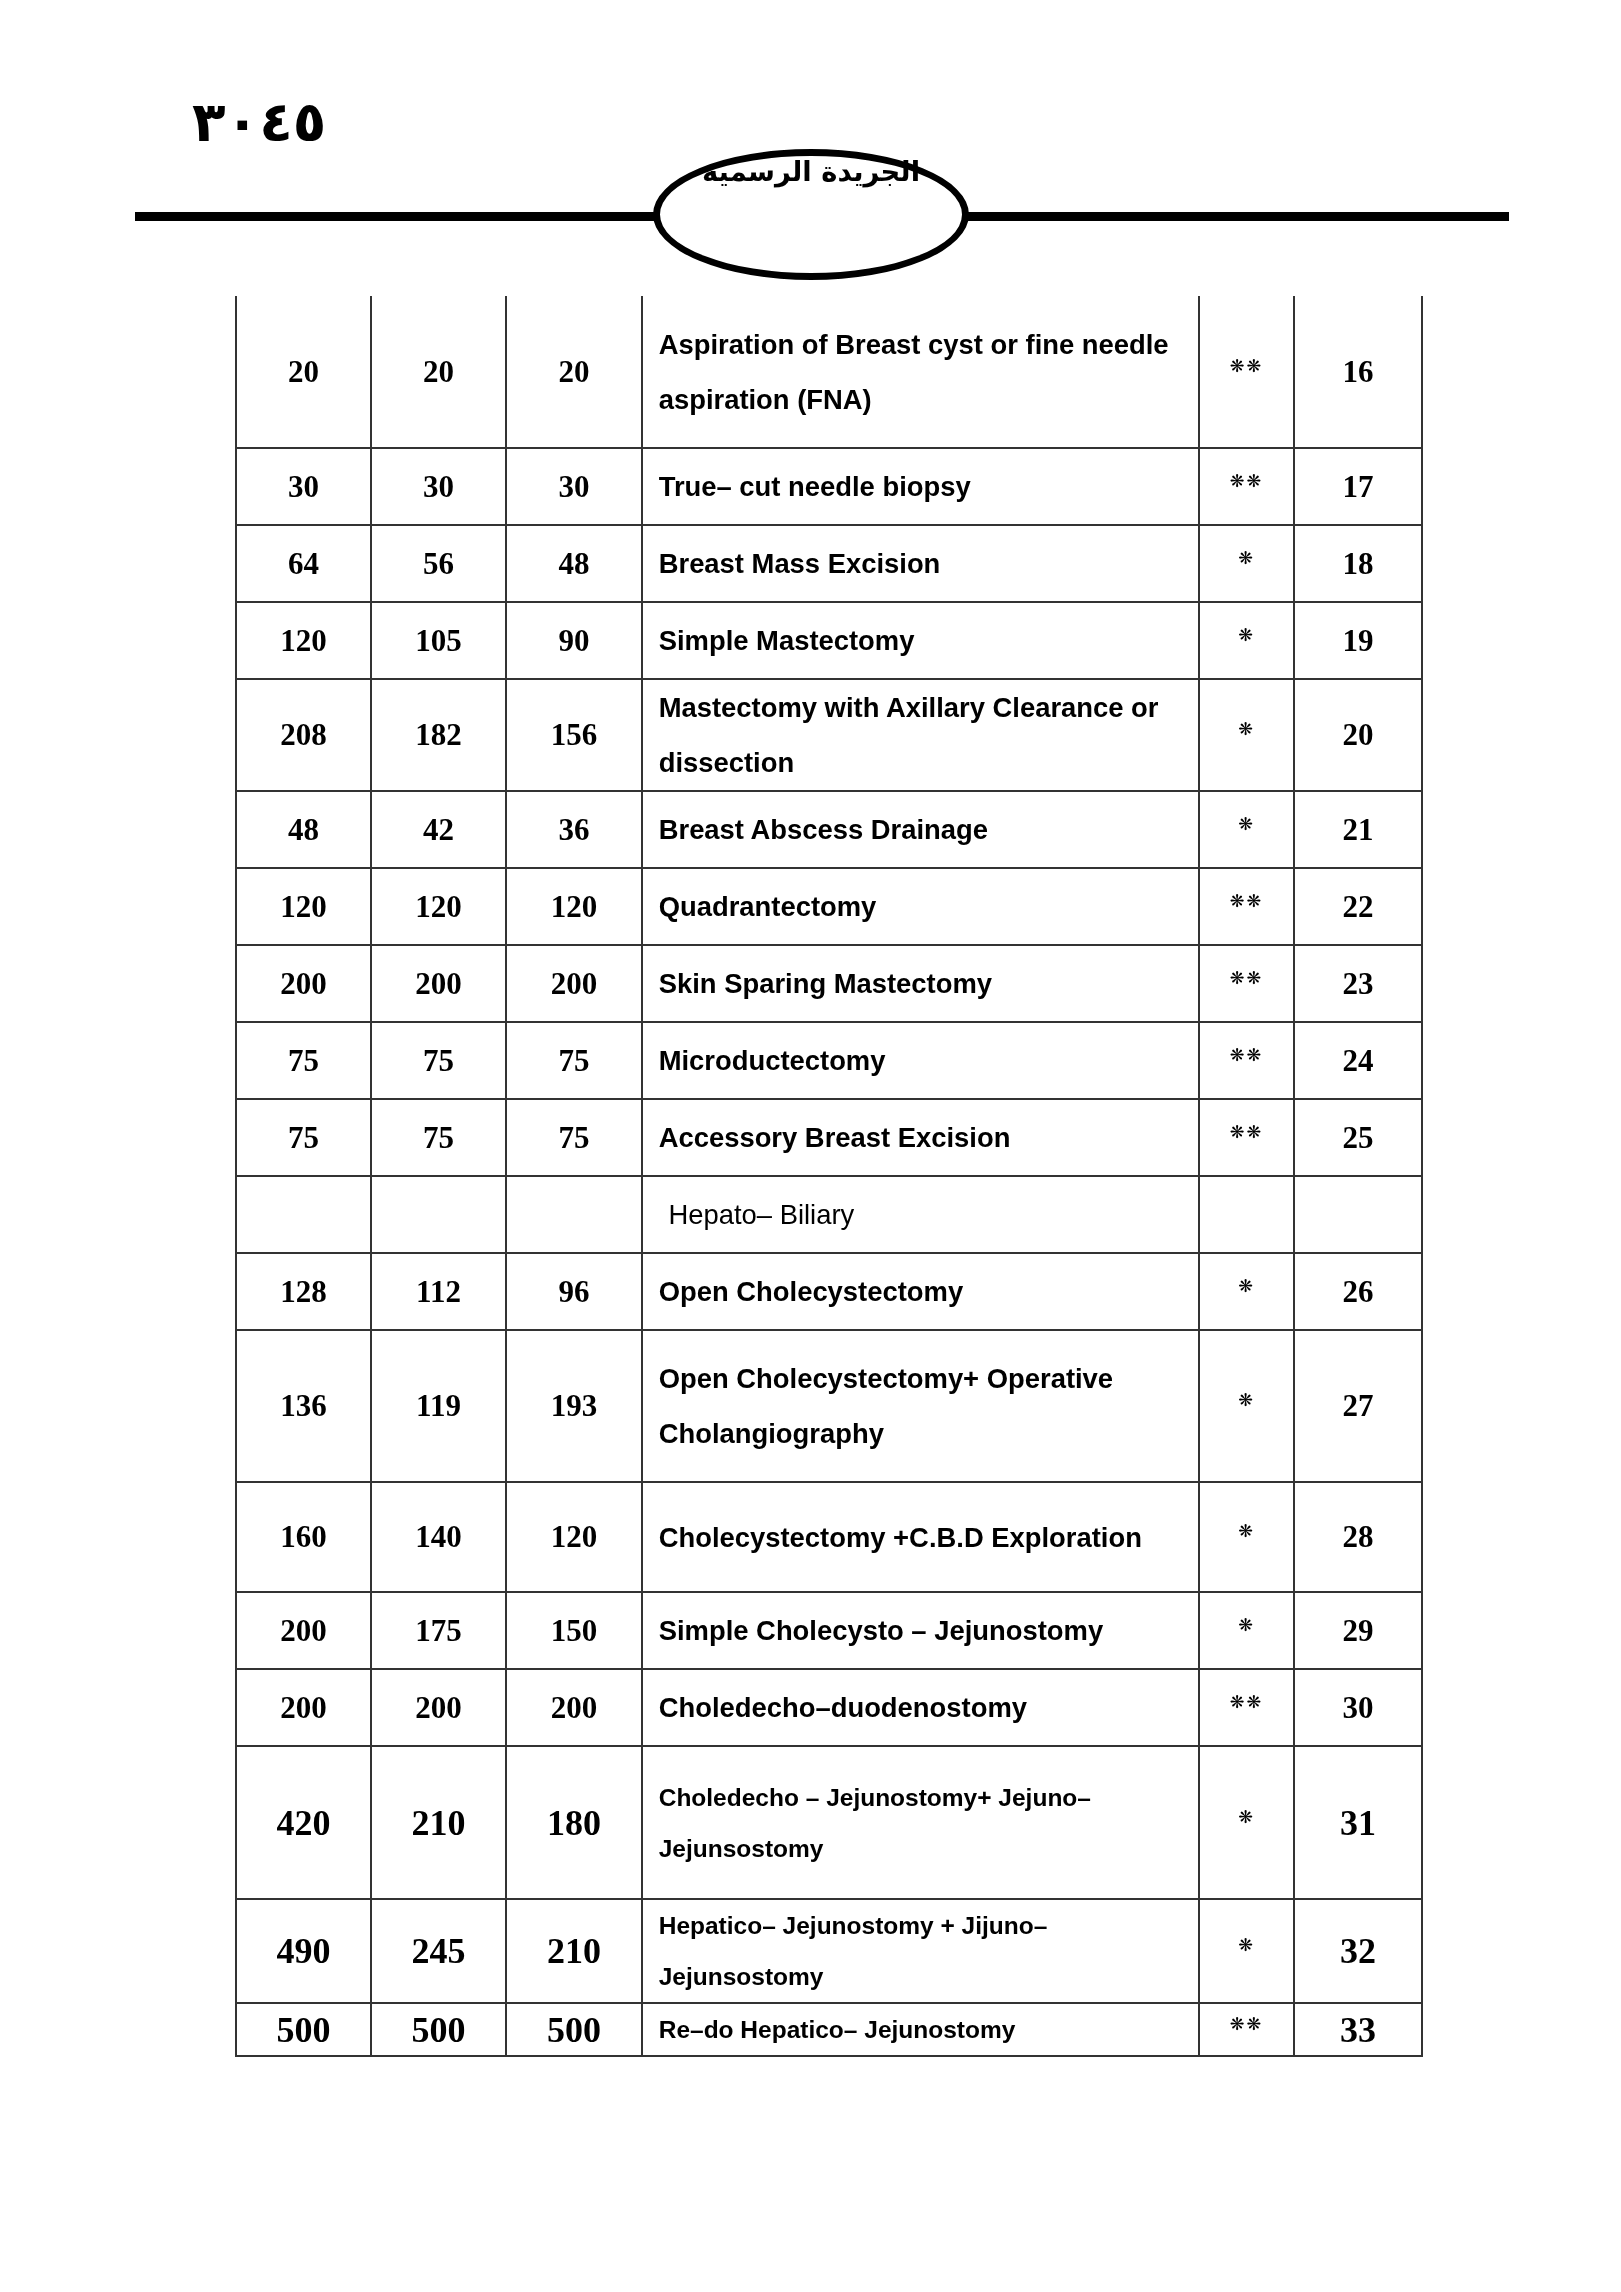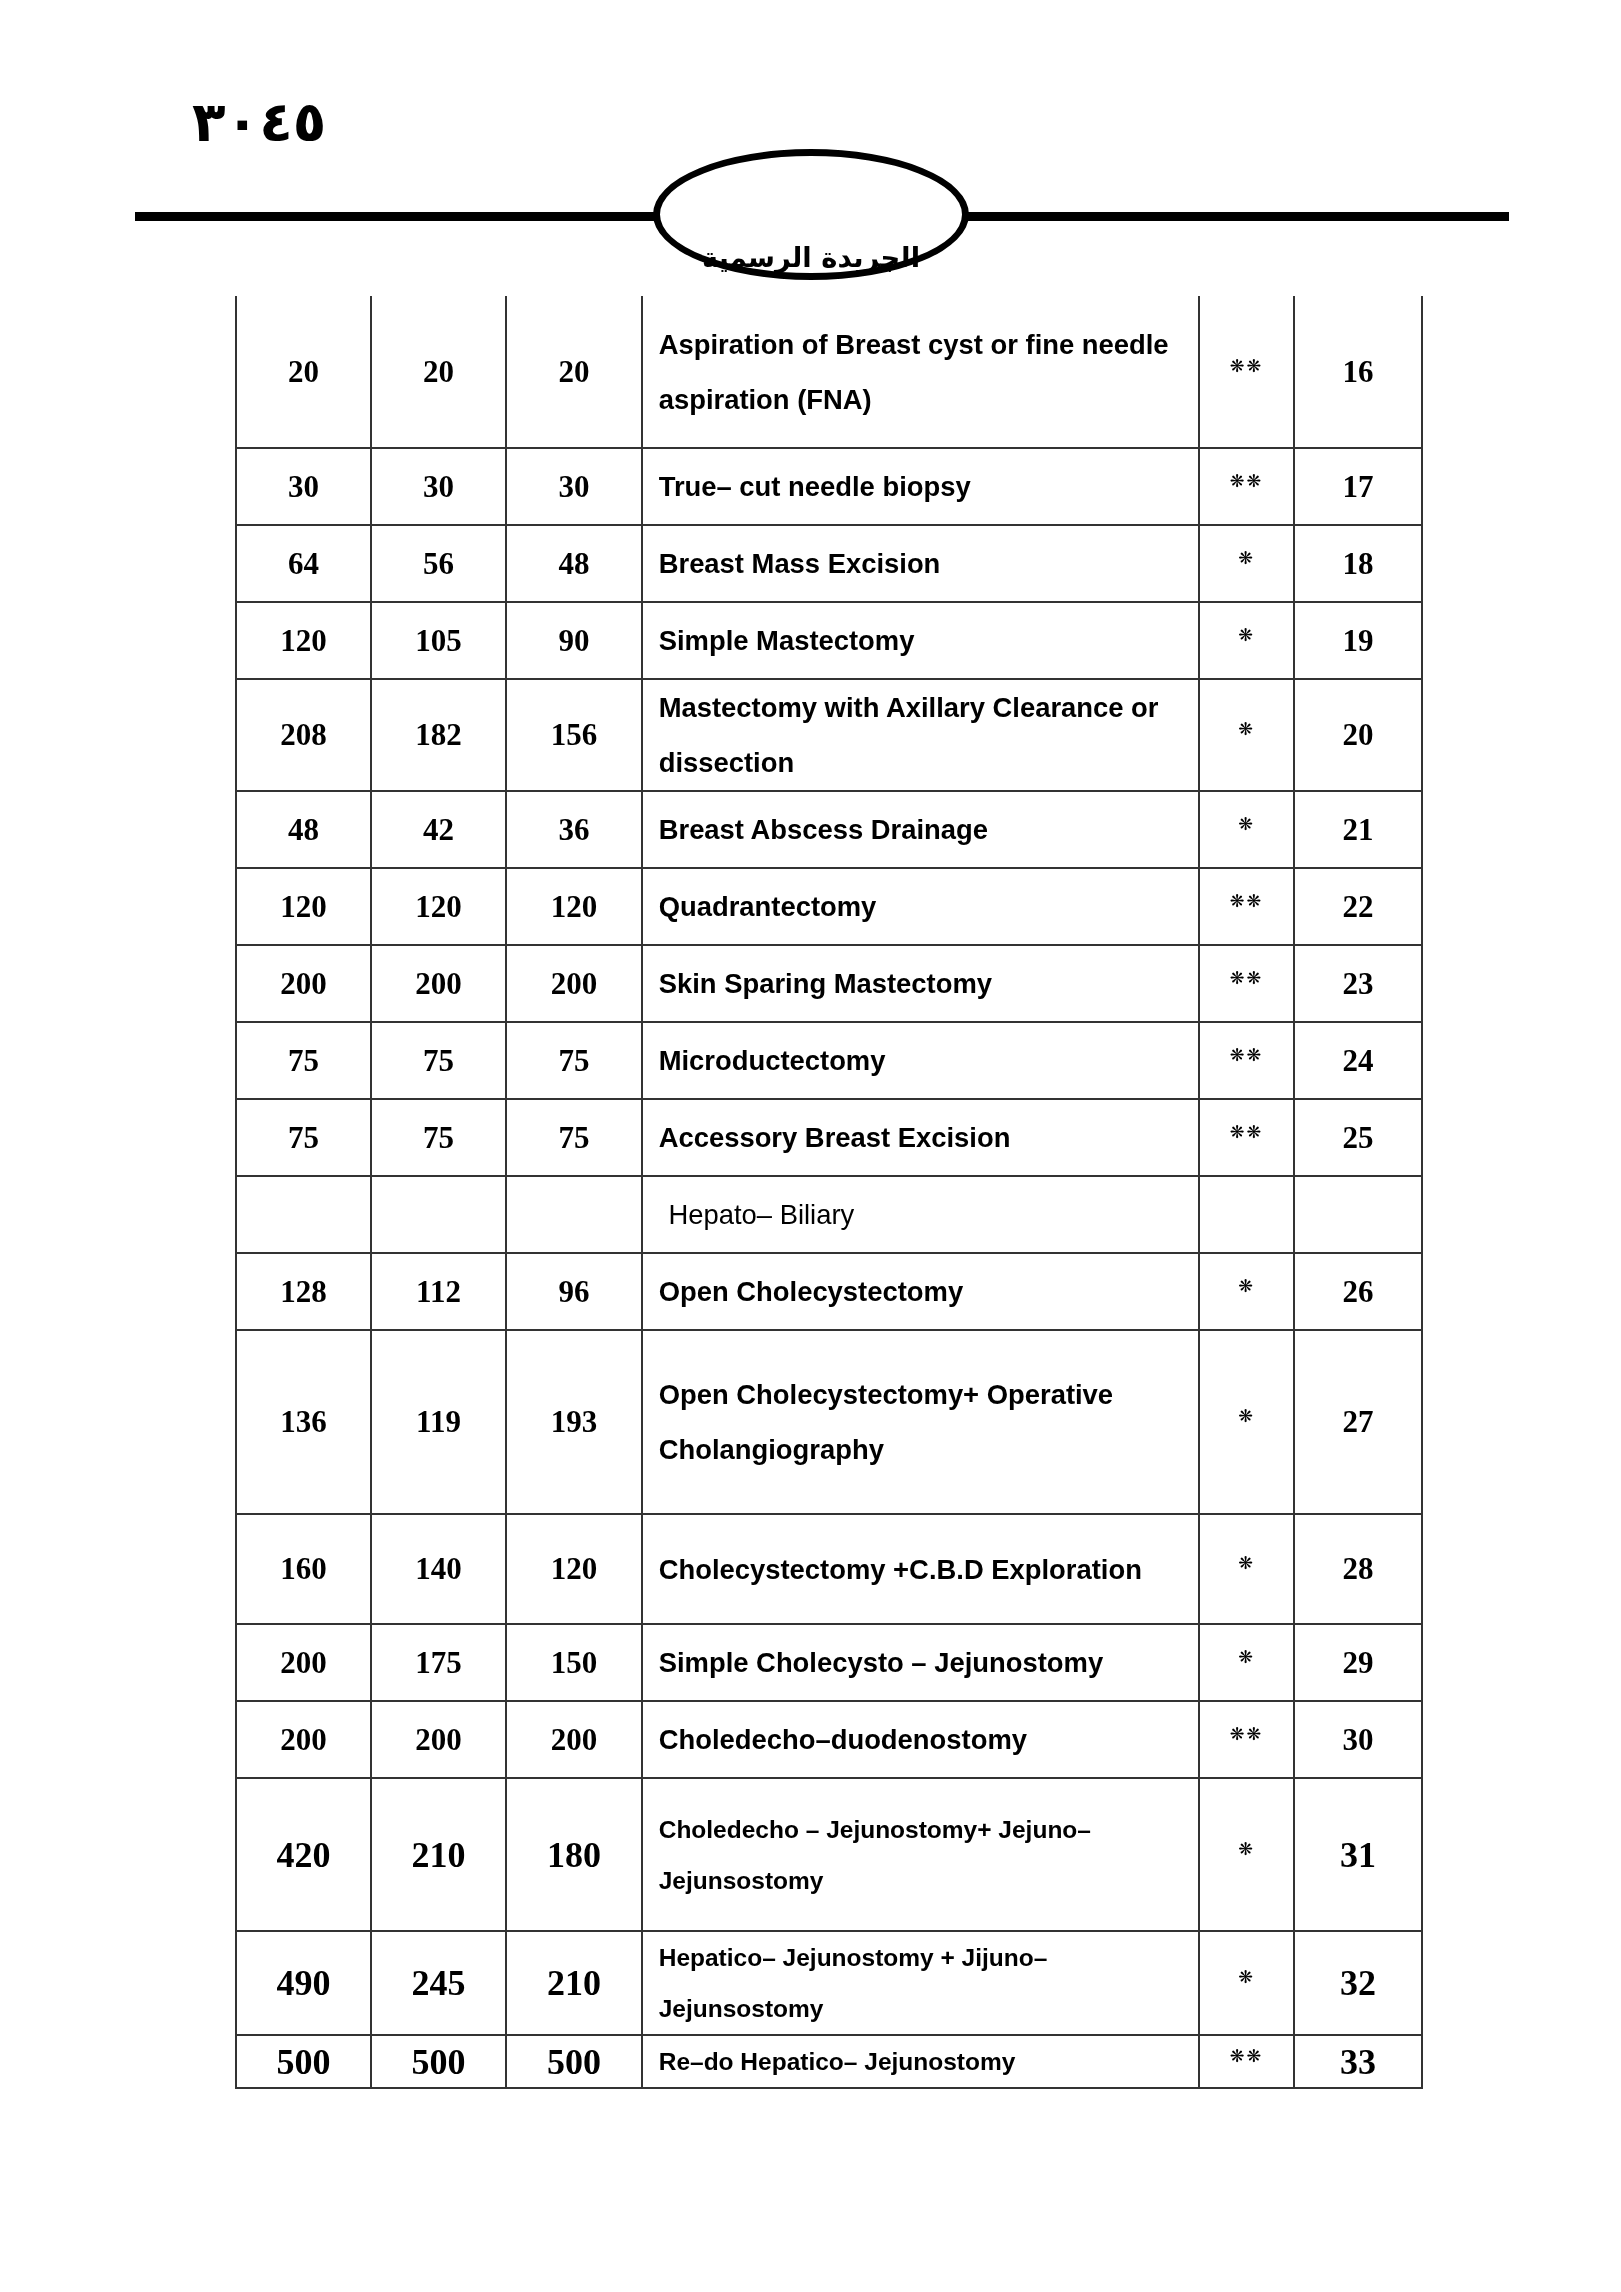--- a/index.html
+++ b/index.html
@@ -10,21 +10,21 @@
     letter-spacing: 5.9px; direction: rtl;
   }
   .rule {
     position: absolute; top: 212px; height: 8.8px; background: #000;
   }
   .rule.left { left: 135px; width: 521px; }
   .rule.right { left: 965px; width: 544px; }
   .oval {
     position: absolute; left: 653px; top: 149px; width: 316px; height: 131px;
     border: 7.8px solid #000; border-radius: 50%; box-sizing: border-box;
-    display: flex; align-items: flex-end; justify-content: center; background: #fff;
+    display: flex; align-items: flex-start; justify-content: center; background: #fff;
   }
   .oval-title {
     font-family: "DejaVu Sans", sans-serif; font-weight: bold; font-size: 27.4px;
     direction: rtl;
   }
   table.fees {
     position: absolute; left: 235px; top: 296px; width: 1187px;
     border-collapse: collapse; table-layout: fixed;
   }
   table.fees td {
@@ -158,21 +158,21 @@
         <td></td>
       </tr>
       <tr style="height: 77px;">
         <td class="num">128</td>
         <td class="num">112</td>
         <td class="num">96</td>
         <td class="desc">Open Cholecystectomy</td>
         <td class="mark"><span>❋</span></td>
         <td class="num">26</td>
       </tr>
-      <tr style="height: 184px;">
+      <tr style="height: 152px;">
         <td class="num">136</td>
         <td class="num">119</td>
         <td class="num">193</td>
         <td class="desc">Open Cholecystectomy+ Operative Cholangiography</td>
         <td class="mark"><span>❋</span></td>
         <td class="num">27</td>
       </tr>
       <tr style="height: 110px;">
         <td class="num">160</td>
         <td class="num">140</td>

